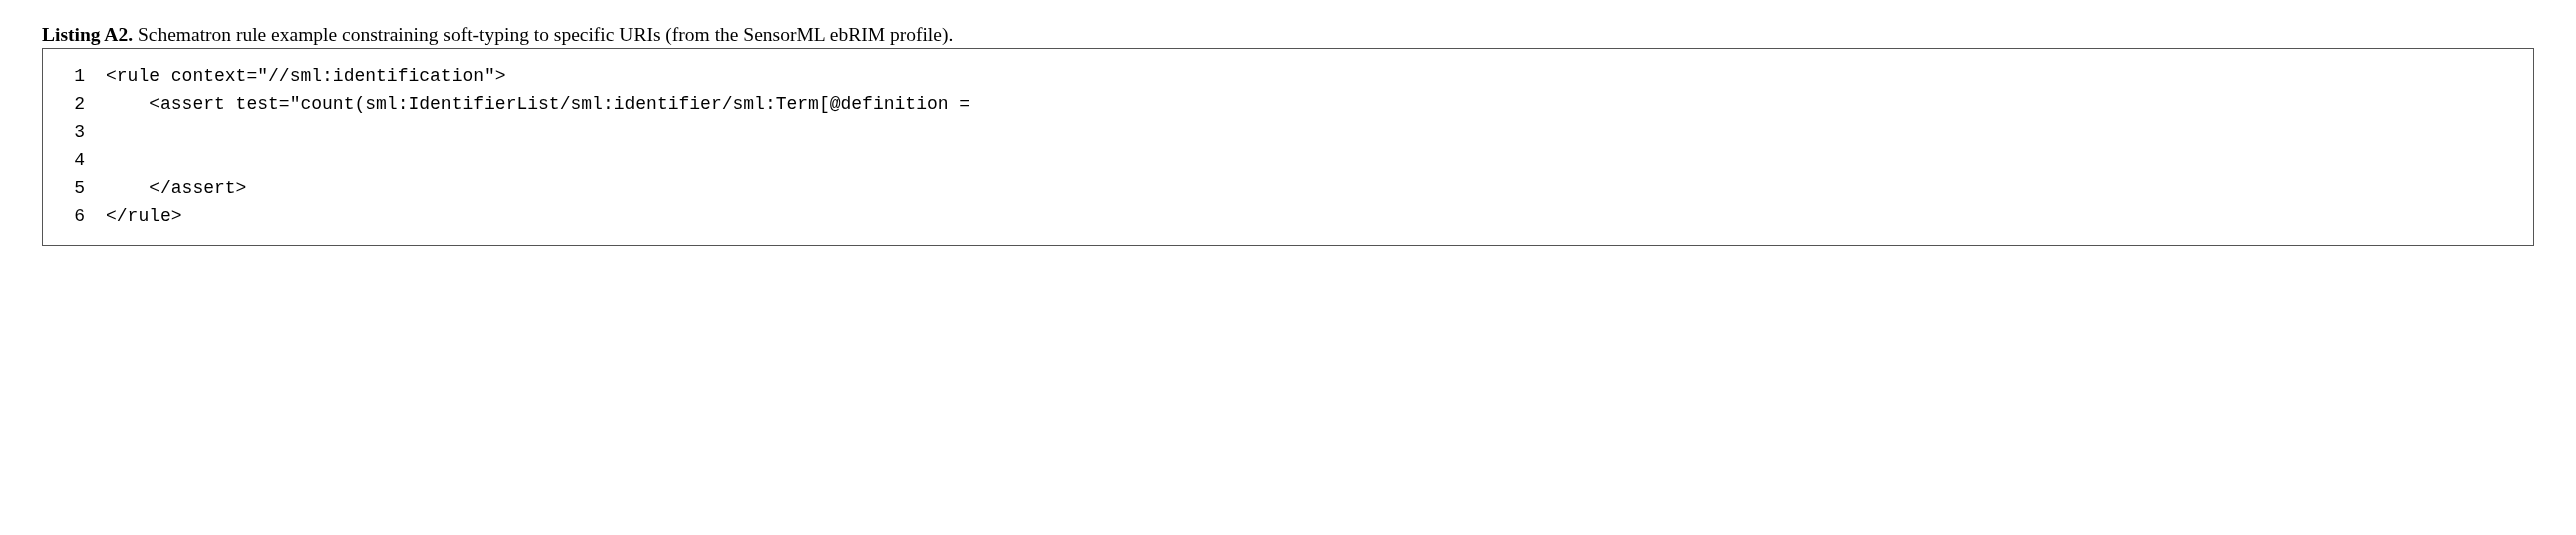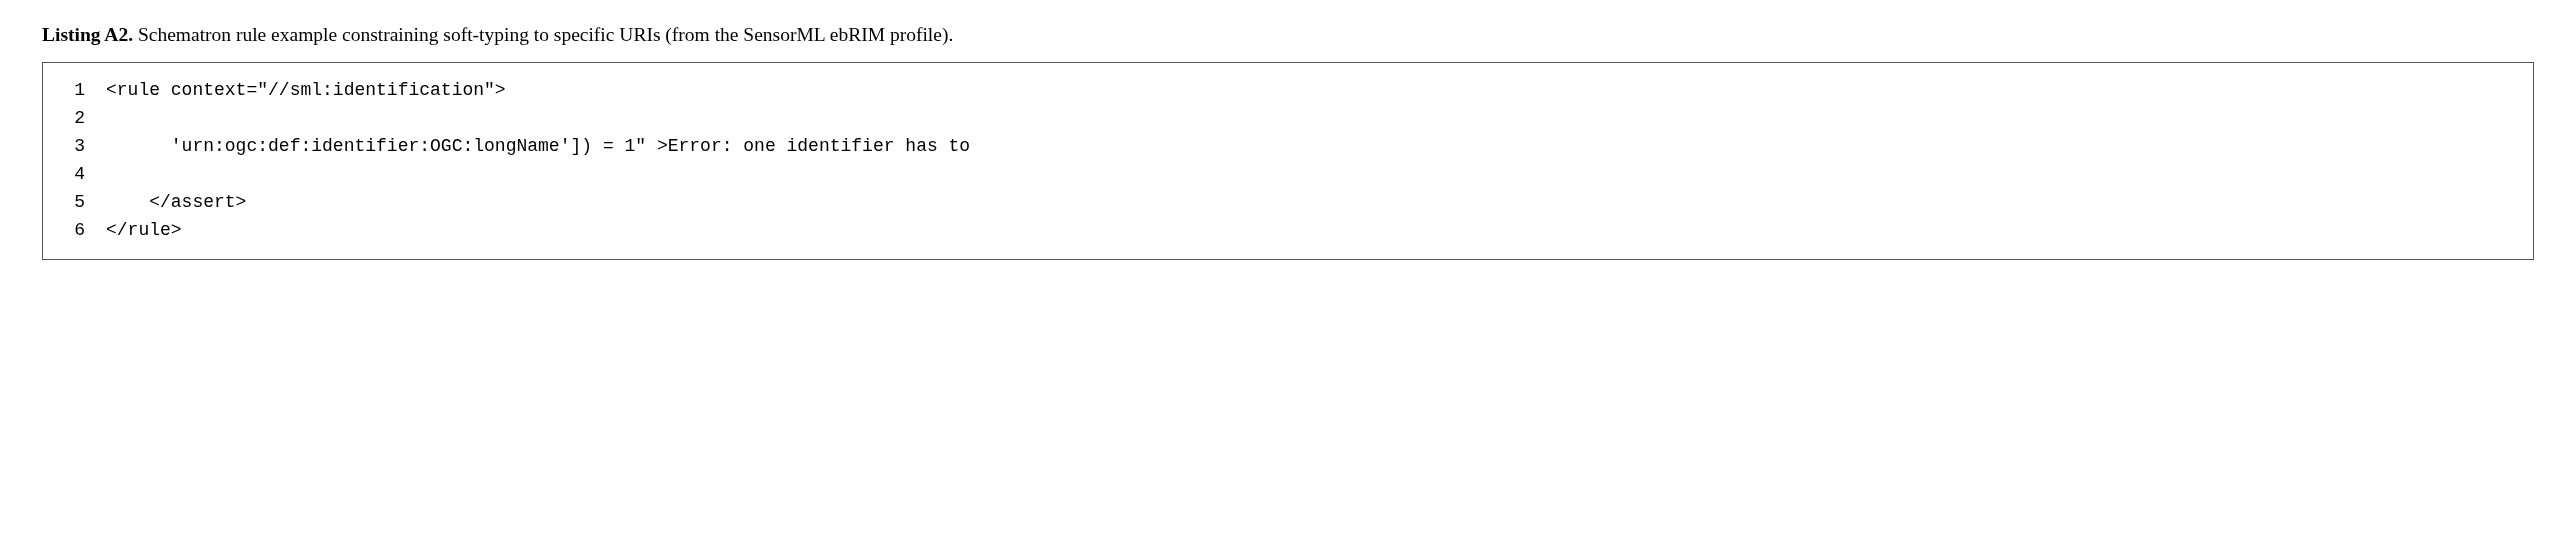--- a/index.html
+++ b/index.html
@@ -12,21 +12,20 @@
       background: #ffffff;
       font-family: 'Times New Roman', Times, serif;
       font-size: 19.5px;
       color: #000000;
       width: 2576px;
       min-height: 536px;
       padding: 21px 42px;
     }
 
     .caption {
-      margin-bottom: 14px;
       font-size: 19.5px;
       line-height: 1.4;
     }
 
     .caption strong {
       font-weight: bold;
     }
 
     .code-block {
       border: 1.4px solid #555555;
@@ -65,24 +64,24 @@
   <strong>Listing A2.</strong><span> Schematron rule example constraining soft-typing to specific URIs (from the SensorML ebRIM profile).</span>
 </div>
 
 <div class="code-block">
 <div class="code-line">
       <span class="line-number">1</span>
       <span class="line-content">&lt;rule context="//sml:identification"&gt;</span>
     </div>
     <div class="code-line">
       <span class="line-number">2</span>
+      <span class="line-content">    &lt;assert test="count(sml:IdentifierList/sml:identifier/sml:Term[@definition =</span>
     </div>
     <div class="code-line">
       <span class="line-number">3</span>
-      <span class="line-content">      'urn:ogc:def:identifier:OGC:longName']) = 1" &gt;Error: one identifier has to</span>
     </div>
     <div class="code-line">
       <span class="line-number">4</span>
     </div>
     <div class="code-line">
       <span class="line-number">5</span>
       <span class="line-content">    &lt;/assert&gt;</span>
     </div>
     <div class="code-line">
       <span class="line-number">6</span>

